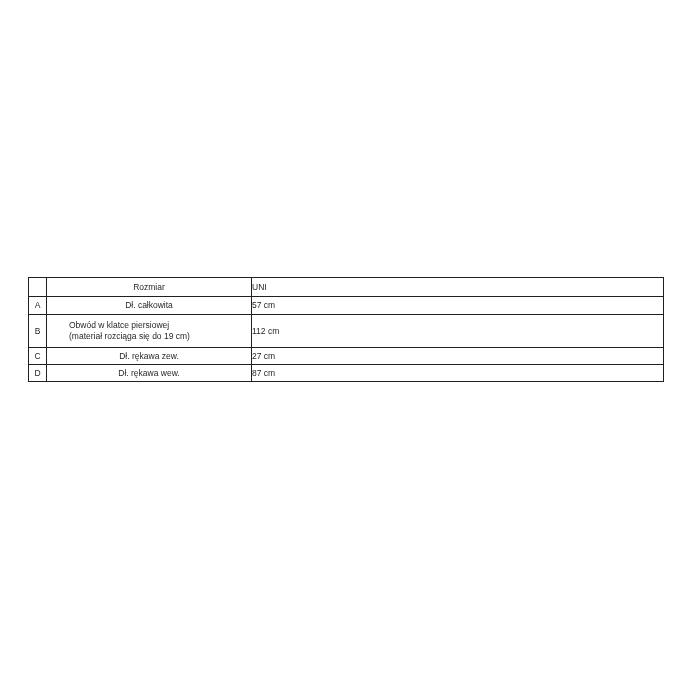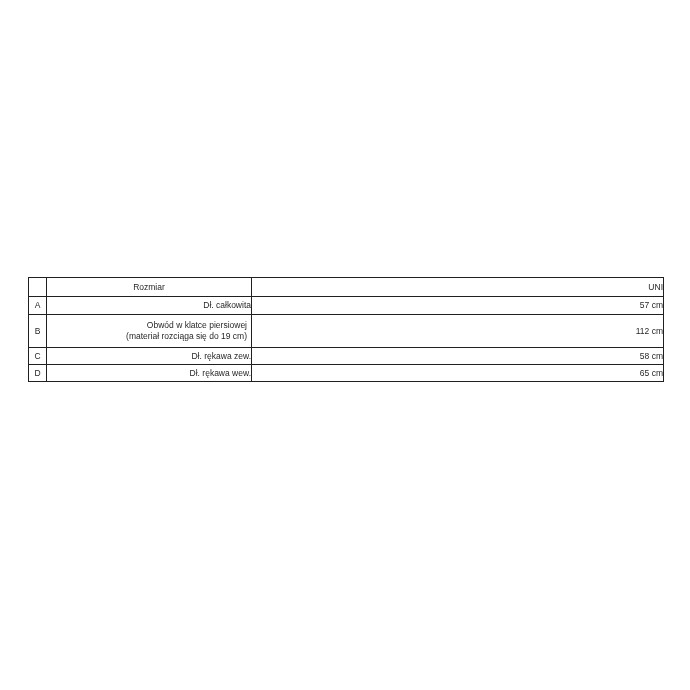--- a/index.html
+++ b/index.html
@@ -41,44 +41,44 @@
   }
   .col-letter { width: 18px; }
   .col-desc   { width: 205px; }
   .col-value  { width: 412px; }
 
   .cell-letter {
     text-align: center;
     font-size: 8.5px;
   }
   .cell-desc {
-    text-align: right;
+    text-align: center;
     padding-left: 22px;
     padding-right: 4px;
   }
   .cell-desc.center {
     text-align: center;
     padding-left: 0;
   }
   .cell-value {
-    text-align: right;
+    text-align: left;
   }
   tr.header-row td { height: 18px; }
   tr.r-a td { height: 17px; }
   tr.r-b td { height: 32px; }
   tr.r-c td { height: 16px; }
   tr.r-d td { height: 16px; }
 
   .desc-multiline {
     display: block;
     padding-left: 22px;
     padding-right: 4px;
     text-align: left;
   }
-  .desc-multiline span { display: block; text-align: right; }
+  .desc-multiline span { display: block; }
 </style>
 </head>
 <body>
 
 <div class="sheet">
   <table class="size-table">
     <colgroup>
       <col class="col-letter">
       <col class="col-desc">
       <col class="col-value">
@@ -103,23 +103,23 @@
             <span>Obwód w klatce piersiowej</span>
             <span>(materiał rozciąga się do 19 cm)</span>
           </span>
         </td>
         <td class="cell-value">112 cm</td>
       </tr>
 
       <tr class="r-c">
         <td class="cell-letter">C</td>
         <td class="cell-desc">Dł. rękawa zew.</td>
-        <td class="cell-value">58 cm</td>
+        <td class="cell-value">27 cm</td>
       </tr>
 
       <tr class="r-d">
         <td class="cell-letter">D</td>
         <td class="cell-desc">Dł. rękawa wew.</td>
-        <td class="cell-value">65 cm</td>
+        <td class="cell-value">87 cm</td>
       </tr>
     </tbody>
   </table>
 </div>
 
 </body></html>

